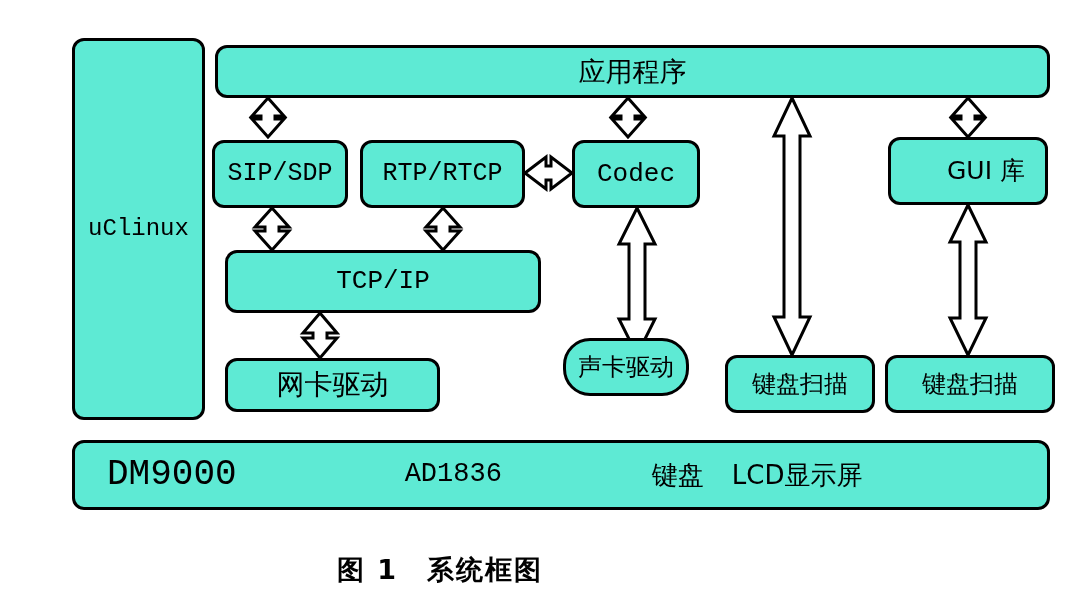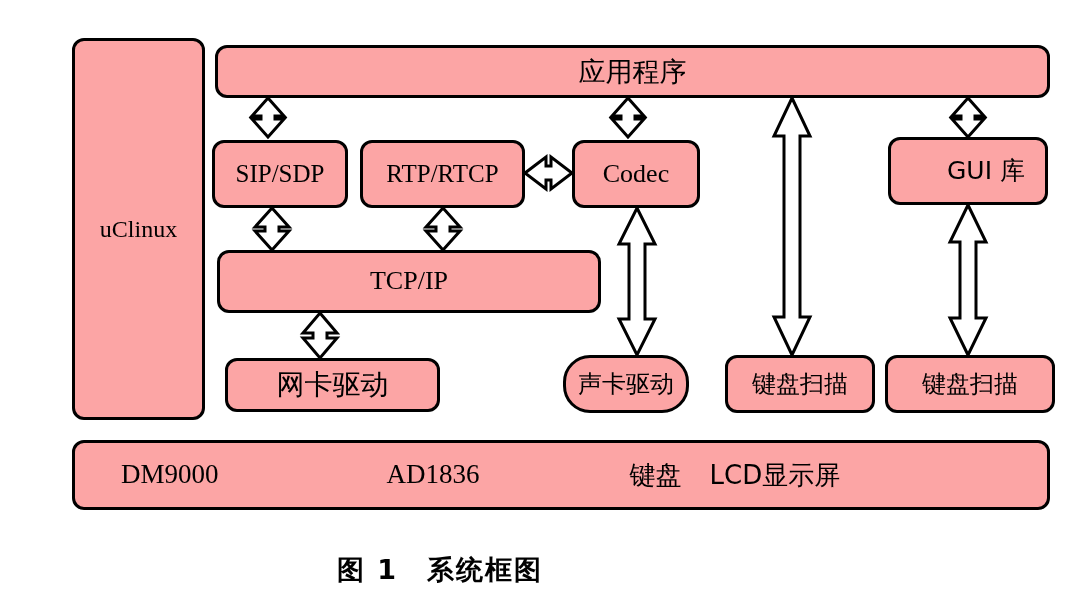--- a/index.html
+++ b/index.html
@@ -13,29 +13,29 @@
     height:609px;
     background:#ffffff;
     overflow:hidden;
   }
   
   .box{
     position:absolute;
     box-sizing:border-box;
     border:3px solid #000;
     border-radius:12px;
-    background:#fca5a5;
+    background:#5eead4;
     display:flex;
     align-items:center;
     justify-content:center;
     text-align:center;
     line-height:1.1;
     z-index:3;
   }
-  .latin{font-family:Liberation Serif, serif;}
+  .latin{font-family:Liberation Mono, monospace;}
   .cjk{font-family:"DejaVu Sans","Liberation Sans",sans-serif;}
 
   
   #arrows{position:absolute;left:0;top:0;width:1070px;height:609px;z-index:2;}
   #arrows polygon, #arrows path{fill:#ffffff;stroke:#000000;stroke-width:3;
      stroke-linejoin:miter;}
 
   
   #caption{
     position:absolute;
@@ -93,42 +93,42 @@
   </div>
 
   <div class="box latin" style="left:572px; top:140px; width:128px; height:68px; font-size:26px;justify-content:center;">
     <span>Codec</span>
   </div>
 
   <div class="box cjk" style="left:888px; top:137px; width:160px; height:68px; font-size:25px;padding-left:36px;">
     <span>GUI 库</span>
   </div>
 
-  <div class="box latin" style="left:217px; top:250px; width:384px; height:63px; font-size:26px;">
+  <div class="box latin" style="left:225px; top:250px; width:316px; height:63px; font-size:26px;">
     <span>TCP/IP</span>
   </div>
 
   <div class="box cjk" style="left:225px; top:358px; width:215px; height:54px; font-size:28px;">
     <span>网卡驱动</span>
   </div>
 
-  <div class="box cjk" style="left:563px; top:355px; width:126px; height:58px; font-size:24px;border-radius:27px;">
+  <div class="box cjk" style="left:563px; top:338px; width:126px; height:58px; font-size:24px;border-radius:27px;">
     <span>声卡驱动</span>
   </div>
 
   <div class="box cjk" style="left:725px; top:355px; width:150px; height:58px; font-size:24px;">
     <span>键盘扫描</span>
   </div>
 
   <div class="box cjk" style="left:885px; top:355px; width:170px; height:58px; font-size:24px;">
     <span>键盘扫描</span>
   </div>
 
   <div class="box" style="left:72px; top:440px; width:978px; height:70px; justify-content:flex-start; padding-left:12px;">
-    <span class="latin" style="font-size:27px;margin-left:34px;">DM9000</span>
+    <span class="latin" style="font-size:36px;margin-left:20px;">DM9000</span>
     <span class="latin" style="font-size:27px;margin-left:168px;">AD1836</span>
     <span class="cjk" style="font-size:26px;margin-left:150px;">键盘</span>
     <span class="cjk" style="font-size:26px;margin-left:28px;">LCD显示屏</span>
   </div>
 
   <div id="caption">图 1　系统框图</div>
 
 </div>
 
 </body></html>

